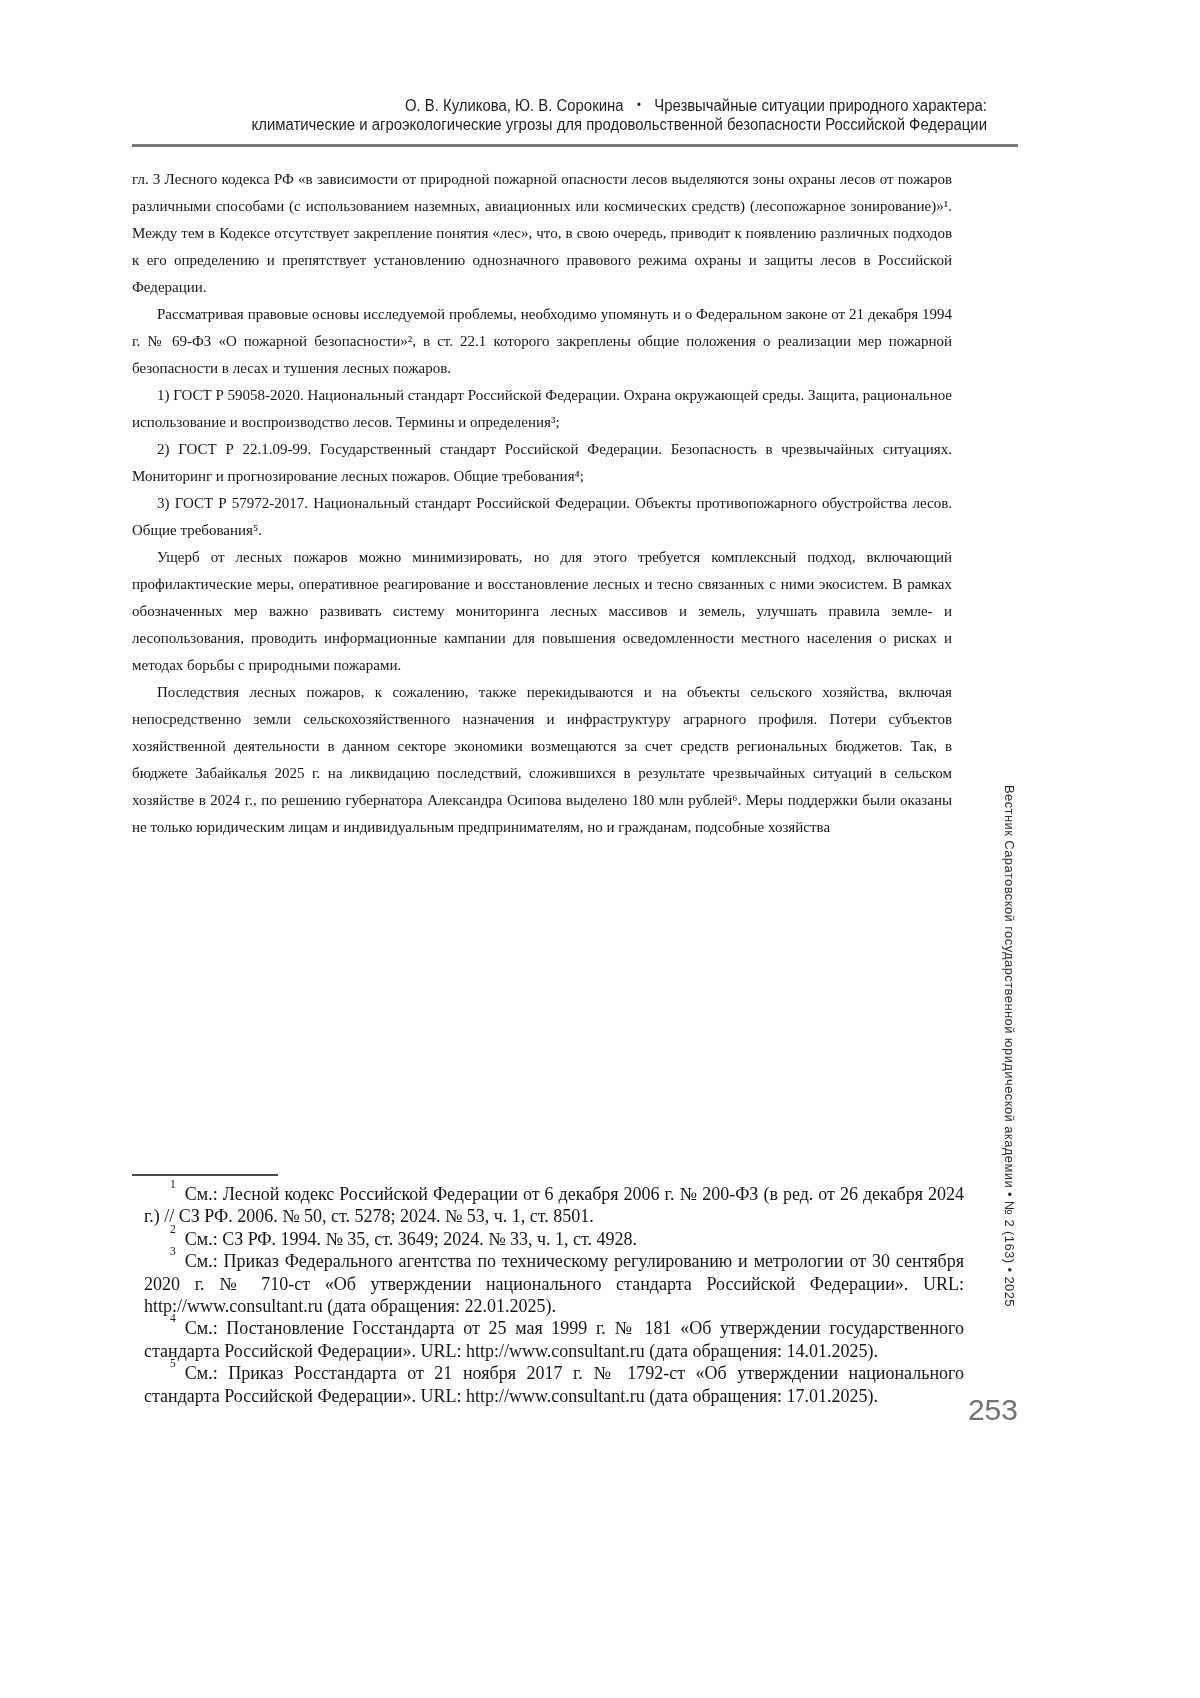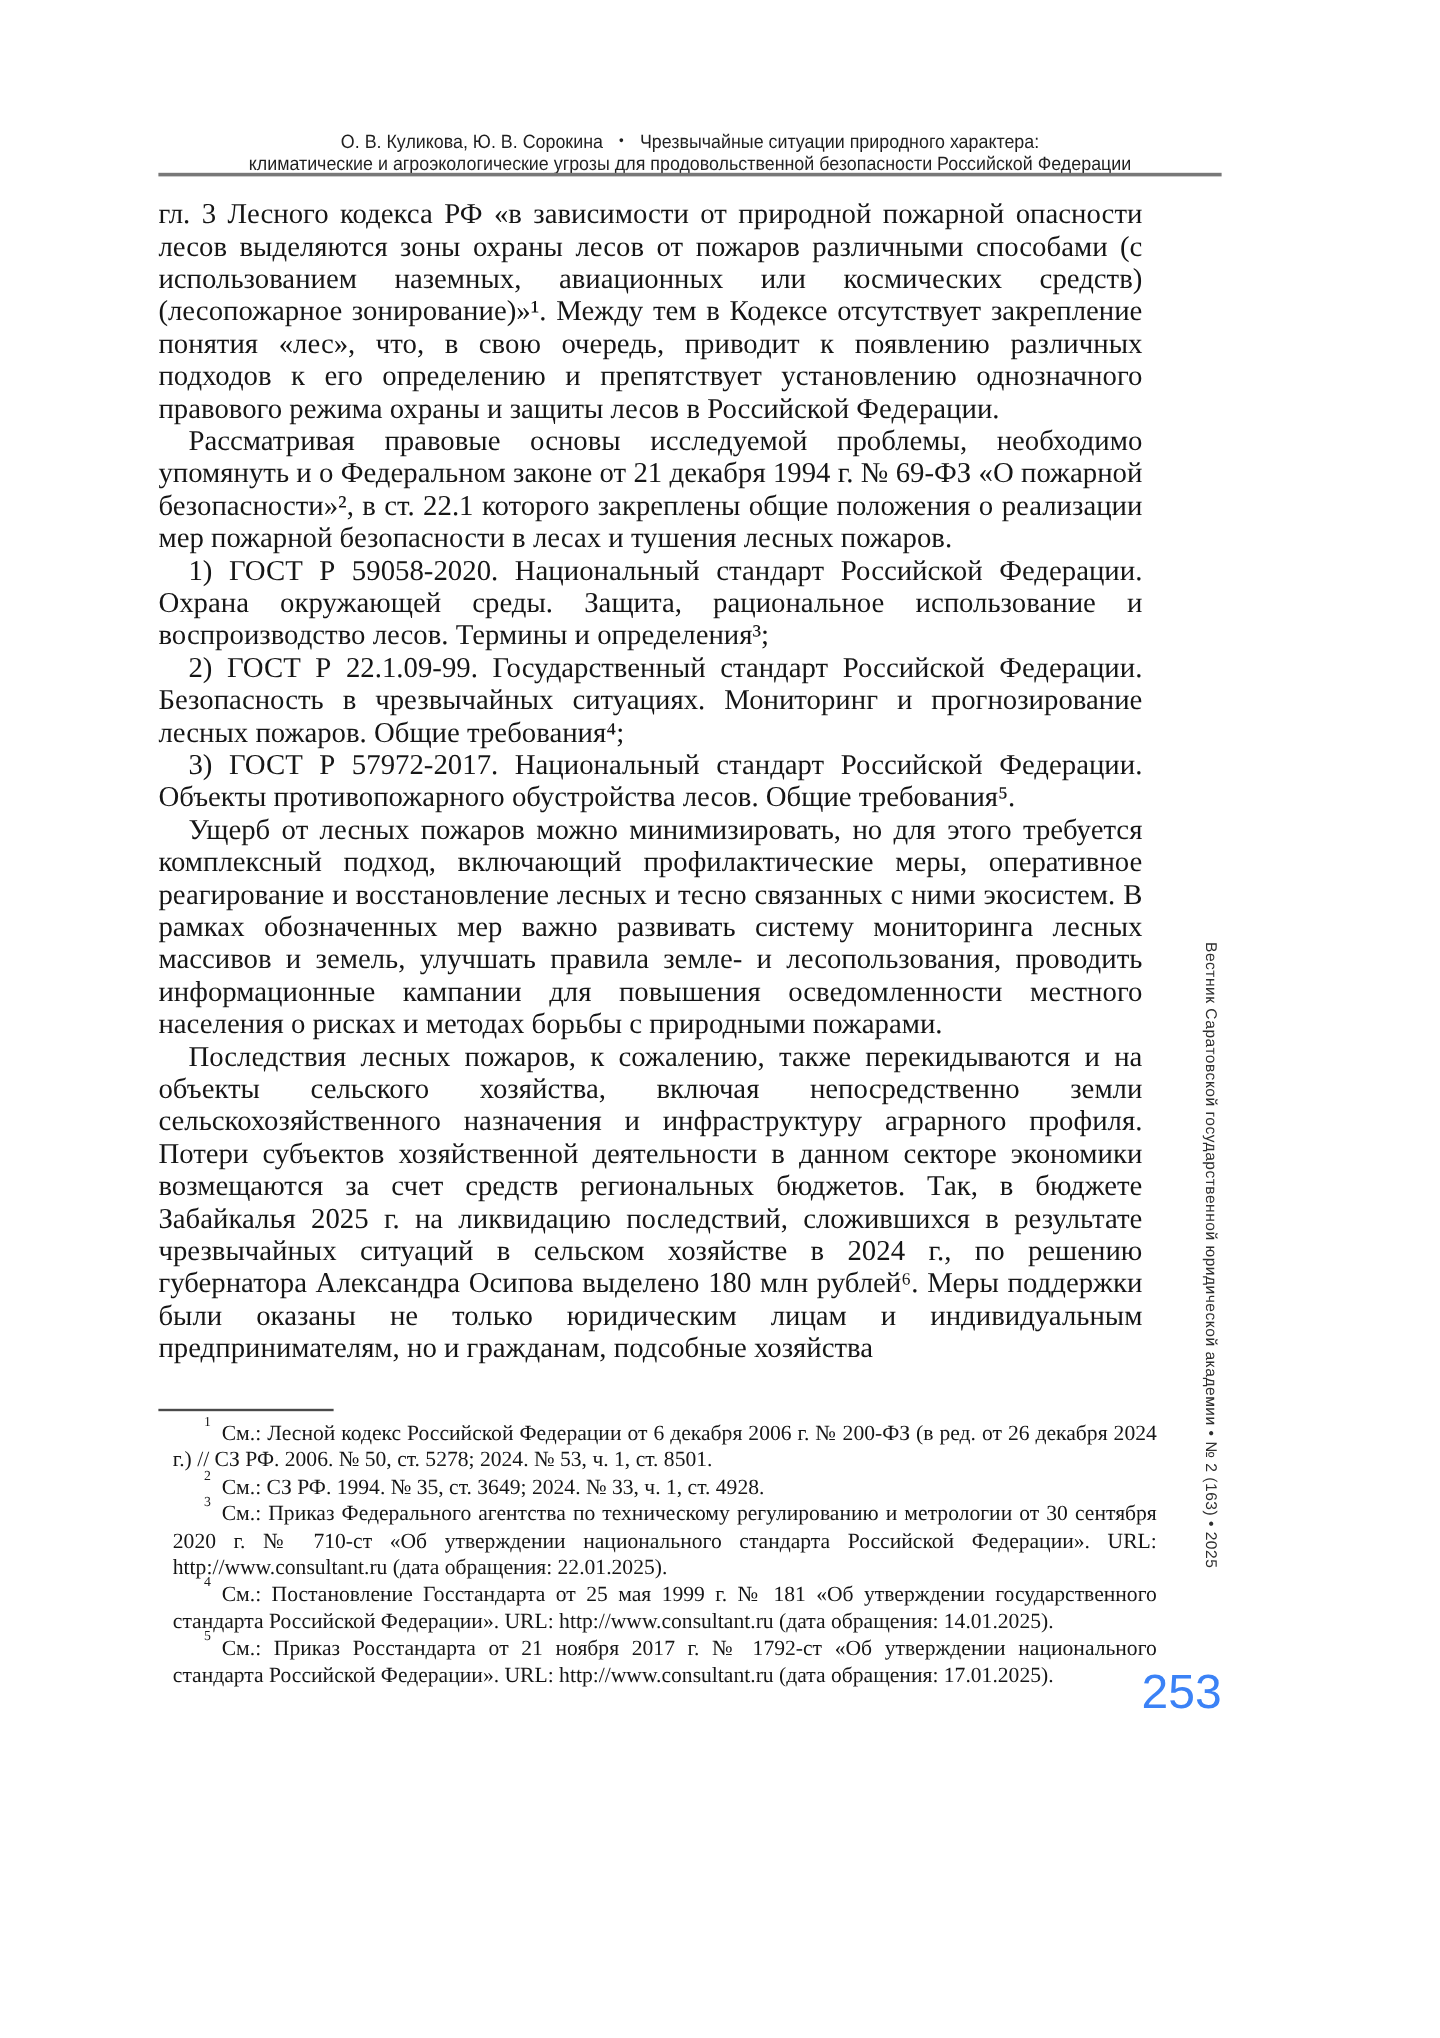--- a/index.html
+++ b/index.html
@@ -11,24 +11,23 @@
     overflow: hidden;
     font-family: "Liberation Serif", "DejaVu Serif", serif;
   }
 
   
   .running-head {
     position: absolute;
     left: 132px;
     top: 96px;
     width: 886px;
-    text-align: center;
+    text-align: right;
     color: #1f1f1f;
     font-family: "Liberation Sans", "DejaVu Sans", sans-serif;
-    margin-top: 12px;
   }
   .rh-line {
     font-size: 16px;
     line-height: 19px;
     transform: scaleX(0.93);
     transform-origin: 50% 50%;
     white-space: nowrap;
   }
   .rh-bullet {
     display: inline-block;
@@ -44,21 +43,21 @@
     height: 3px;
     background: #787878;
   }
 
   
   .body-col {
     position: absolute;
     left: 132px;
     top: 166px;
     width: 820px;
-    font-size: 24px;
+    font-size: 15px;
     line-height: 27px;
     text-align: justify;
     color: #161616;
   }
   .body-col p { margin: 0; }
   .body-col p.indent { text-indent: 25px; }
 
   
   .fn-rule {
     position: absolute;
@@ -104,23 +103,23 @@
   }
 
   
   .page-number {
     position: absolute;
     left: 900px;
     top: 1394px;
     width: 118px;
     text-align: right;
     font-family: "Liberation Sans", "DejaVu Sans", sans-serif;
-    font-size: 40px;
+    font-size: 30px;
     line-height: 32px;
-    color: #3b82f6;
+    color: #737373;
   }
 </style>
 </head>
 <body>
 
 <div class="page">
 
   <header class="running-head">
     <div class="rh-line">
       <span>О. В. Куликова, Ю. В. Сорокина</span>

